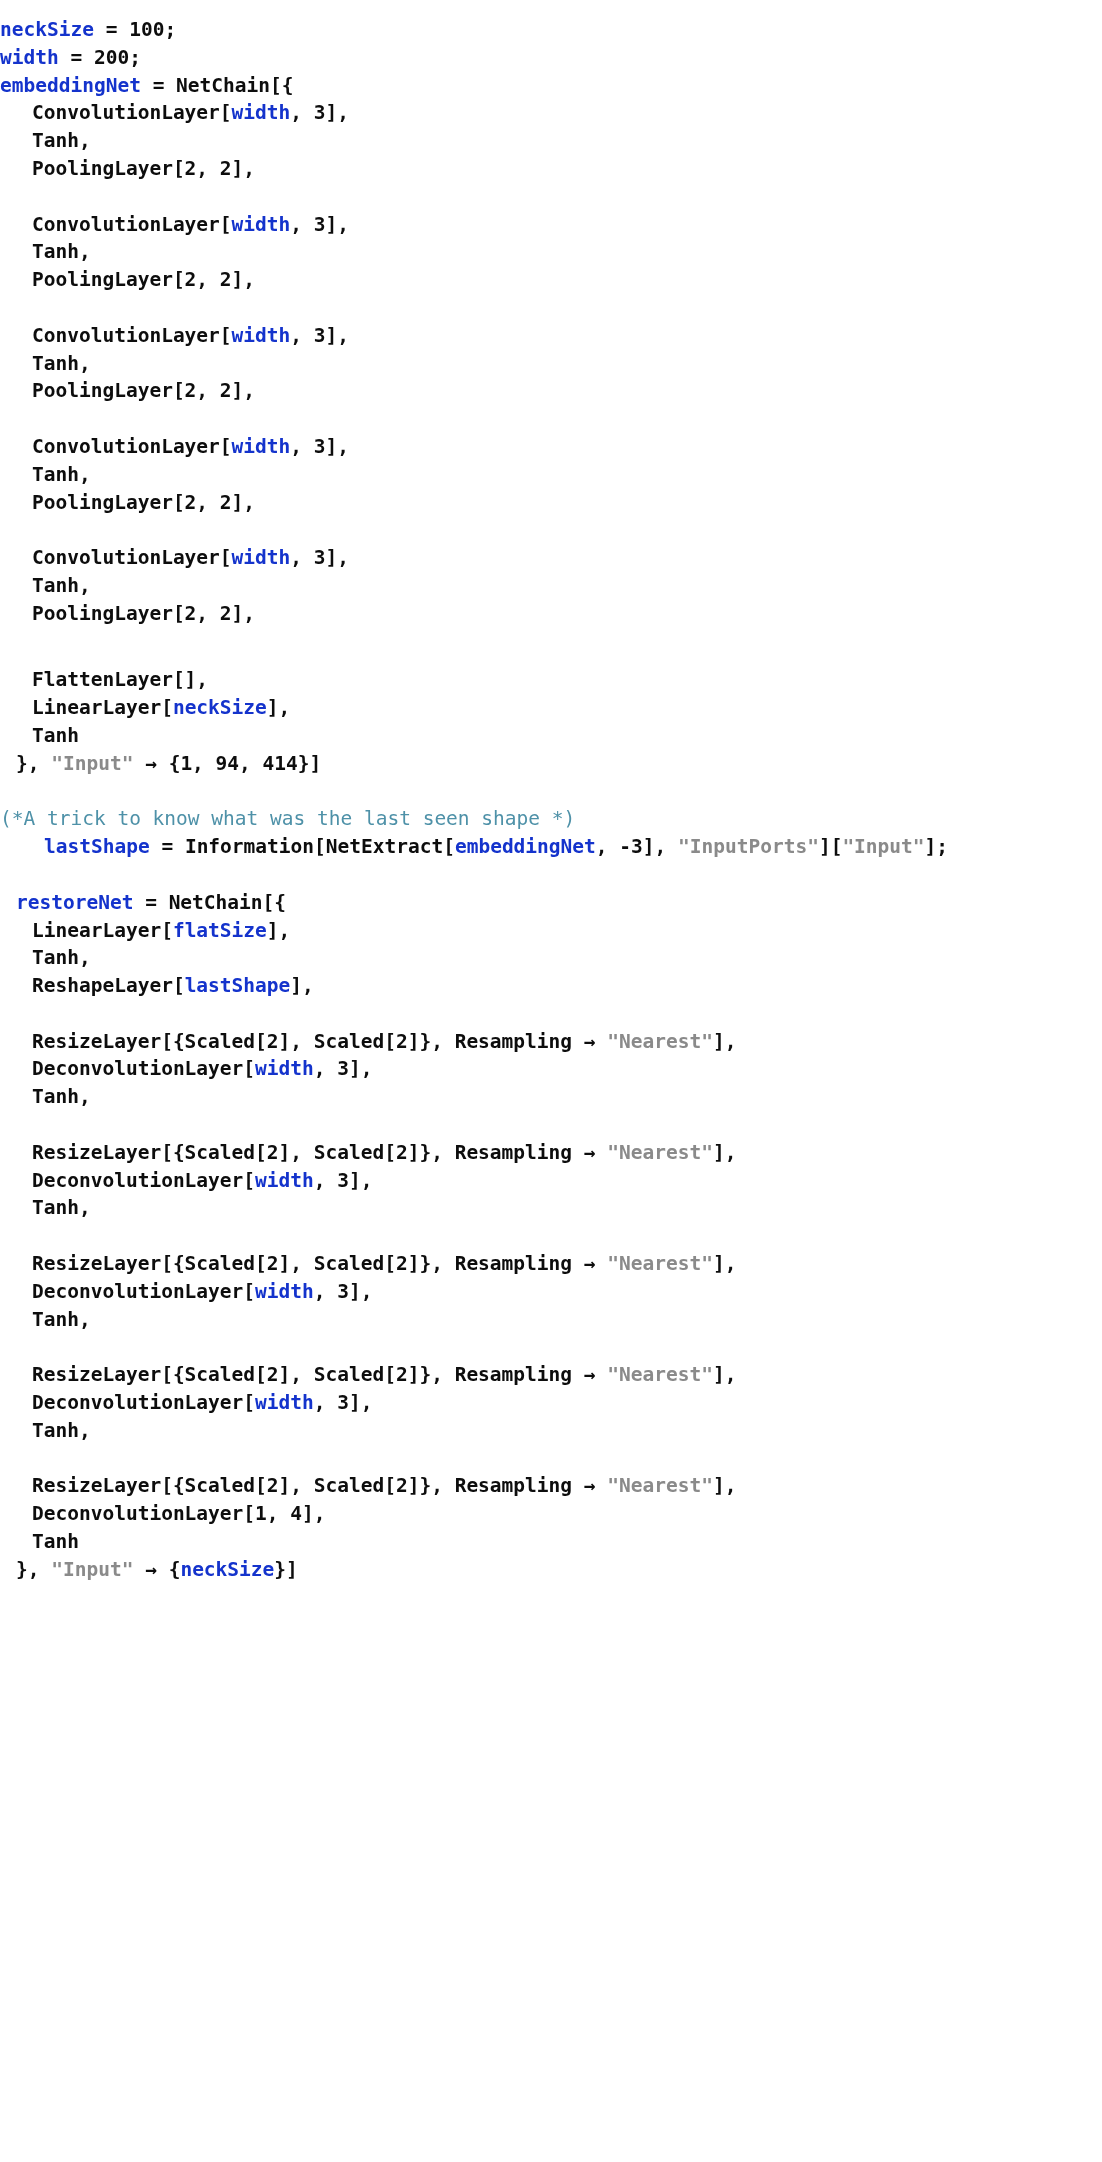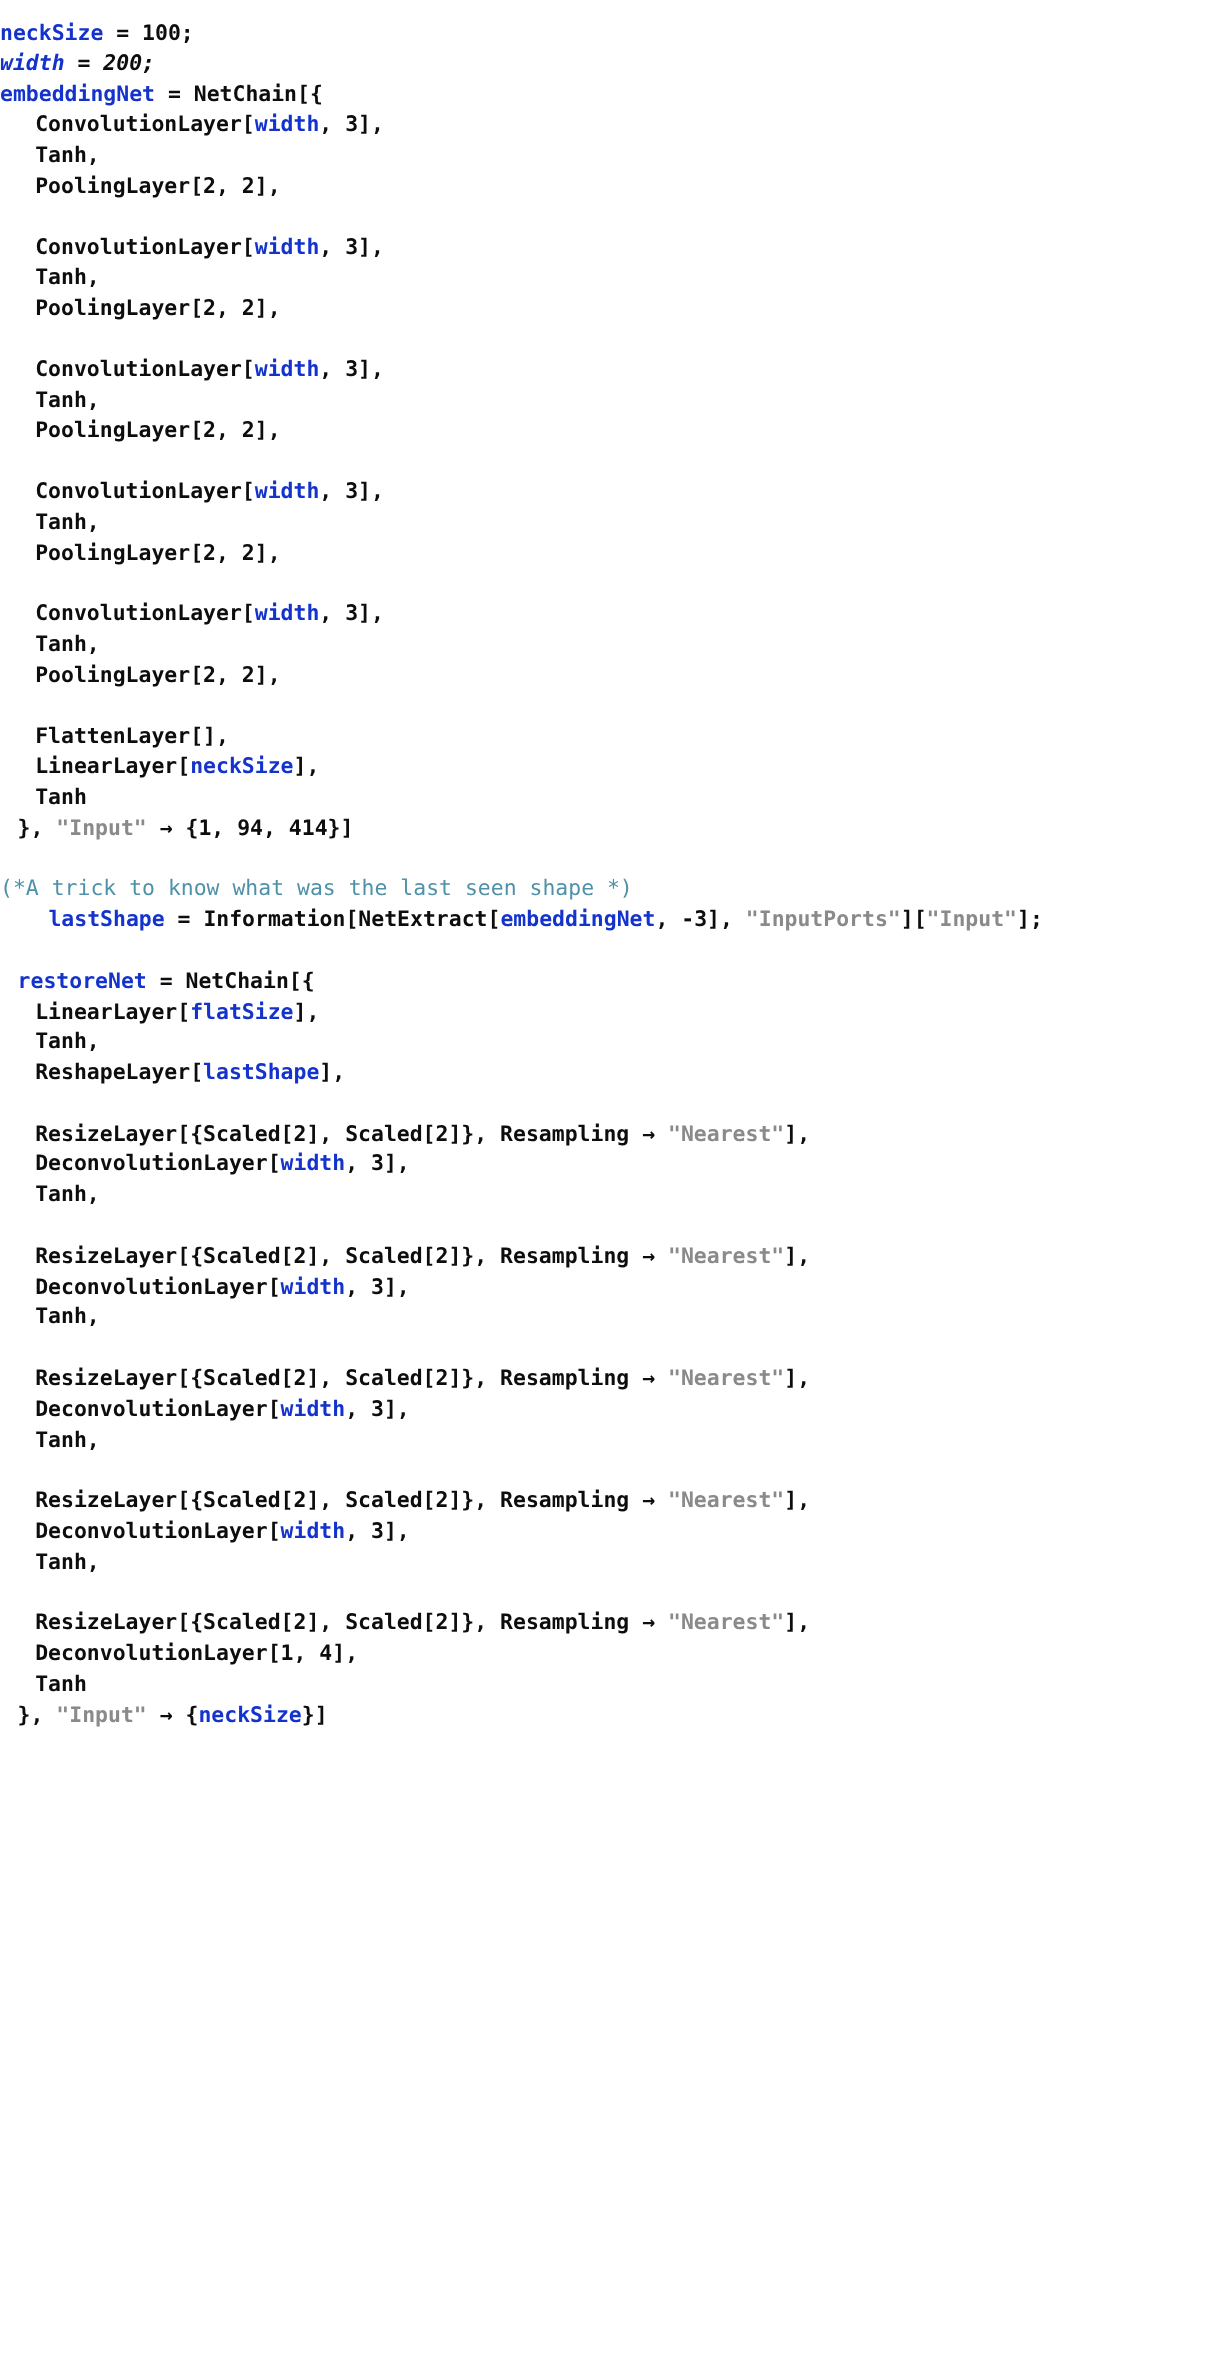--- a/index.html
+++ b/index.html
@@ -35,21 +35,21 @@
   .var-use   { color: #1433CC; }   
   .plain     { color: #0d0d0d; }
   .str       { color: #8a8a8a; }   
   .comment   { color: #4e91a8; font-weight: normal; }
 </style>
 </head>
 <body>
 
 <div id="code">
     <div class="line" style="padding-left: 0px;"><span class="tok var-def">neckSize</span><span class="tok plain"> = </span><span class="tok plain">100;</span></div>
-    <div class="line" style="padding-left: 0px; font-style: italic;"><span class="tok var-def">width</span><span class="tok plain"> = </span><span class="tok plain">200;</span></div>
+    <div class="line" style="padding-left: 0px;"><span class="tok var-def">width</span><span class="tok plain"> = </span><span class="tok plain">200;</span></div>
     <div class="line" style="padding-left: 0px;"><span class="tok var-def">embeddingNet</span><span class="tok plain"> = NetChain[{</span></div>
     <div class="line" style="padding-left: 32px;"><span class="tok plain">ConvolutionLayer[</span><span class="tok var-use">width</span><span class="tok plain">, 3],</span></div>
     <div class="line" style="padding-left: 32px;"><span class="tok plain">Tanh,</span></div>
     <div class="line" style="padding-left: 32px;"><span class="tok plain">PoolingLayer[2, 2],</span></div>
     <div class="line blank" style="padding-left: 0px;">&nbsp;</div>
     <div class="line" style="padding-left: 32px;"><span class="tok plain">ConvolutionLayer[</span><span class="tok var-use">width</span><span class="tok plain">, 3],</span></div>
     <div class="line" style="padding-left: 32px;"><span class="tok plain">Tanh,</span></div>
     <div class="line" style="padding-left: 32px;"><span class="tok plain">PoolingLayer[2, 2],</span></div>
     <div class="line blank" style="padding-left: 0px;">&nbsp;</div>
     <div class="line" style="padding-left: 32px;"><span class="tok plain">ConvolutionLayer[</span><span class="tok var-use">width</span><span class="tok plain">, 3],</span></div>
@@ -57,21 +57,21 @@
     <div class="line" style="padding-left: 32px;"><span class="tok plain">PoolingLayer[2, 2],</span></div>
     <div class="line blank" style="padding-left: 0px;">&nbsp;</div>
     <div class="line" style="padding-left: 32px;"><span class="tok plain">ConvolutionLayer[</span><span class="tok var-use">width</span><span class="tok plain">, 3],</span></div>
     <div class="line" style="padding-left: 32px;"><span class="tok plain">Tanh,</span></div>
     <div class="line" style="padding-left: 32px;"><span class="tok plain">PoolingLayer[2, 2],</span></div>
     <div class="line blank" style="padding-left: 0px;">&nbsp;</div>
     <div class="line" style="padding-left: 32px;"><span class="tok plain">ConvolutionLayer[</span><span class="tok var-use">width</span><span class="tok plain">, 3],</span></div>
     <div class="line" style="padding-left: 32px;"><span class="tok plain">Tanh,</span></div>
     <div class="line" style="padding-left: 32px;"><span class="tok plain">PoolingLayer[2, 2],</span></div>
     <div class="line blank" style="padding-left: 0px;">&nbsp;</div>
-    <div class="line" style="padding-left: 32px;"><span class="tok plain">FlattenLayer[],</span></div>
+    <div class="line" style="padding-left: 32px; margin-top: 11px;"><span class="tok plain">FlattenLayer[],</span></div>
     <div class="line" style="padding-left: 32px;"><span class="tok plain">LinearLayer[</span><span class="tok var-use">neckSize</span><span class="tok plain">],</span></div>
     <div class="line" style="padding-left: 32px;"><span class="tok plain">Tanh</span></div>
     <div class="line" style="padding-left: 16px;"><span class="tok plain">}, </span><span class="tok str">"Input"</span><span class="tok plain"> → {1, 94, 414}]</span></div>
     <div class="line blank" style="padding-left: 0px;">&nbsp;</div>
     <div class="line" style="padding-left: 0px;"><span class="tok comment">(*A trick to know what was the last seen shape *)</span></div>
     <div class="line" style="padding-left: 0px; margin-left: 44px;"><span class="tok var-def">lastShape</span><span class="tok plain"> = Information[NetExtract[</span><span class="tok var-use">embeddingNet</span><span class="tok plain">, -3], </span><span class="tok str">"InputPorts"</span><span class="tok plain">][</span><span class="tok str">"Input"</span><span class="tok plain">];</span></div>
     <div class="line blank" style="padding-left: 0px;">&nbsp;</div>
     <div class="line" style="padding-left: 16px;"><span class="tok var-def">restoreNet</span><span class="tok plain"> = NetChain[{</span></div>
     <div class="line" style="padding-left: 32px;"><span class="tok plain">LinearLayer[</span><span class="tok var-use">flatSize</span><span class="tok plain">],</span></div>
     <div class="line" style="padding-left: 32px;"><span class="tok plain">Tanh,</span></div>

